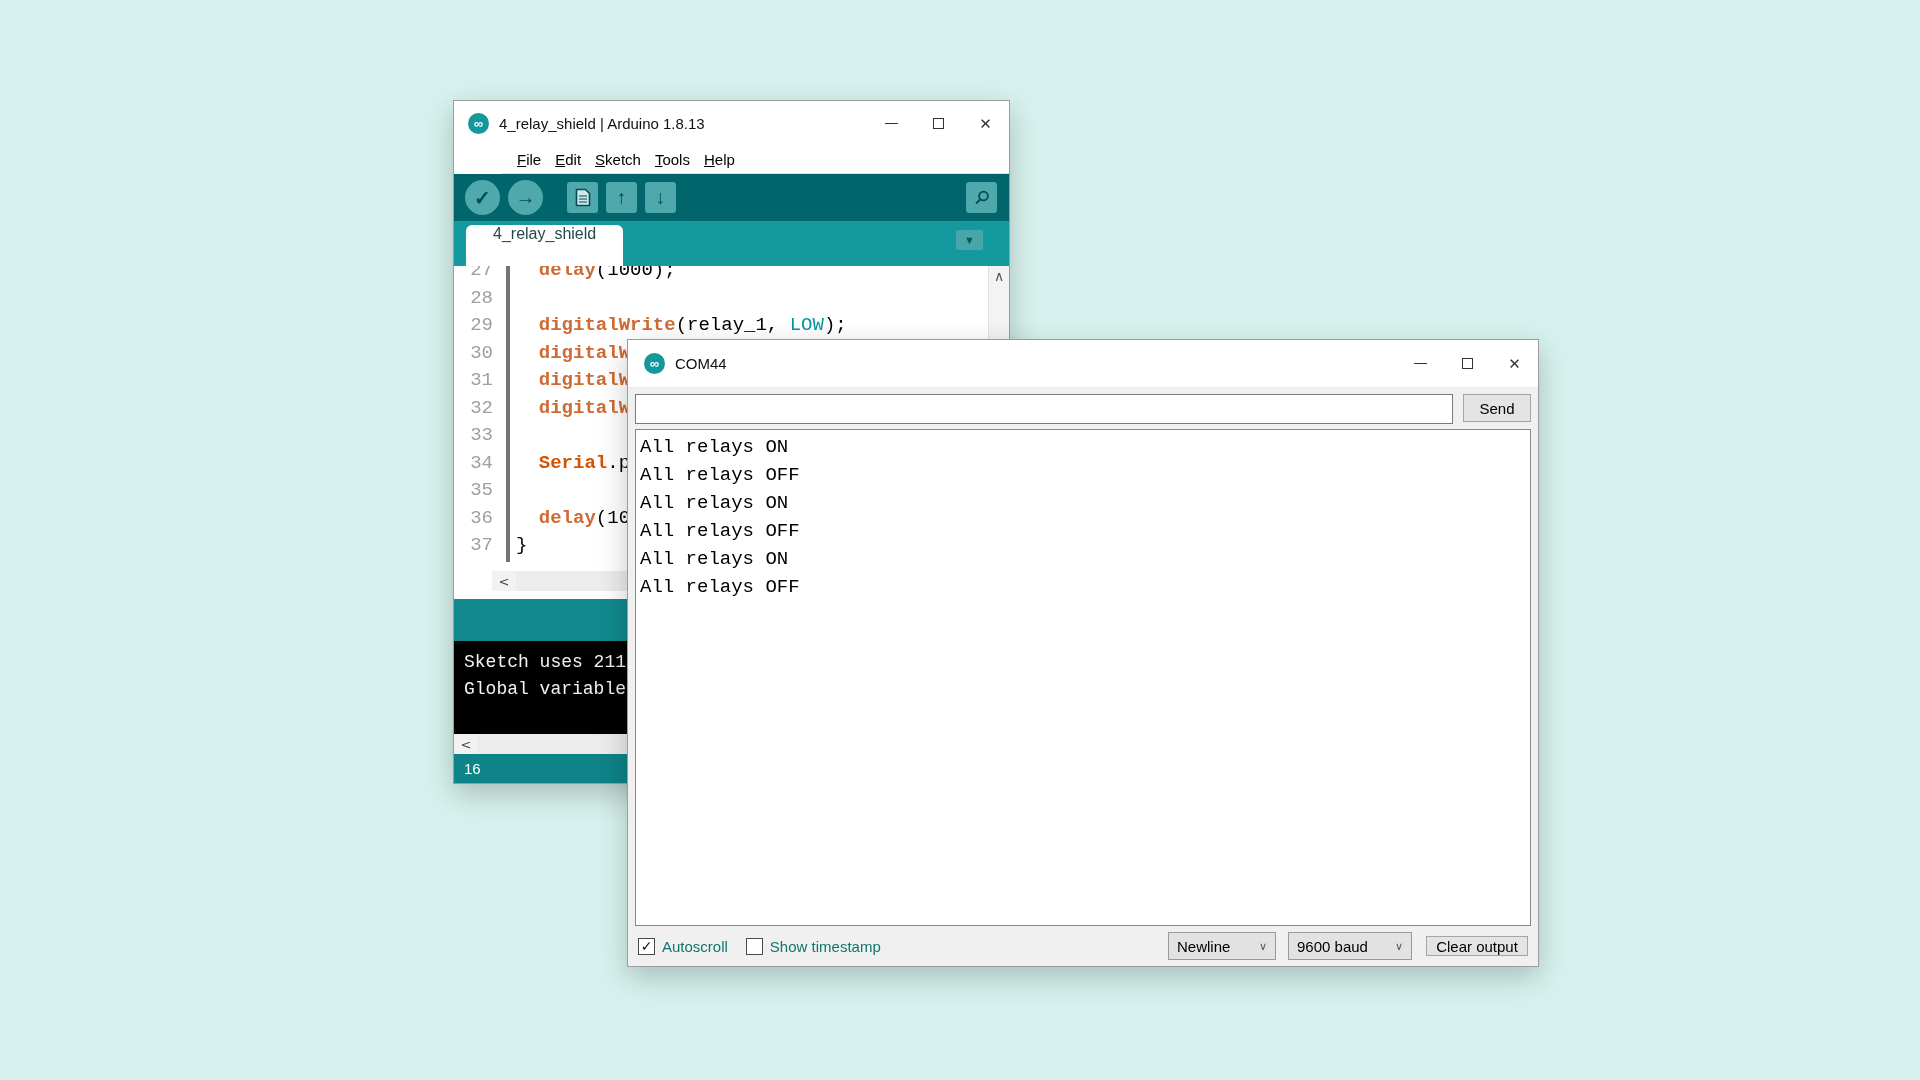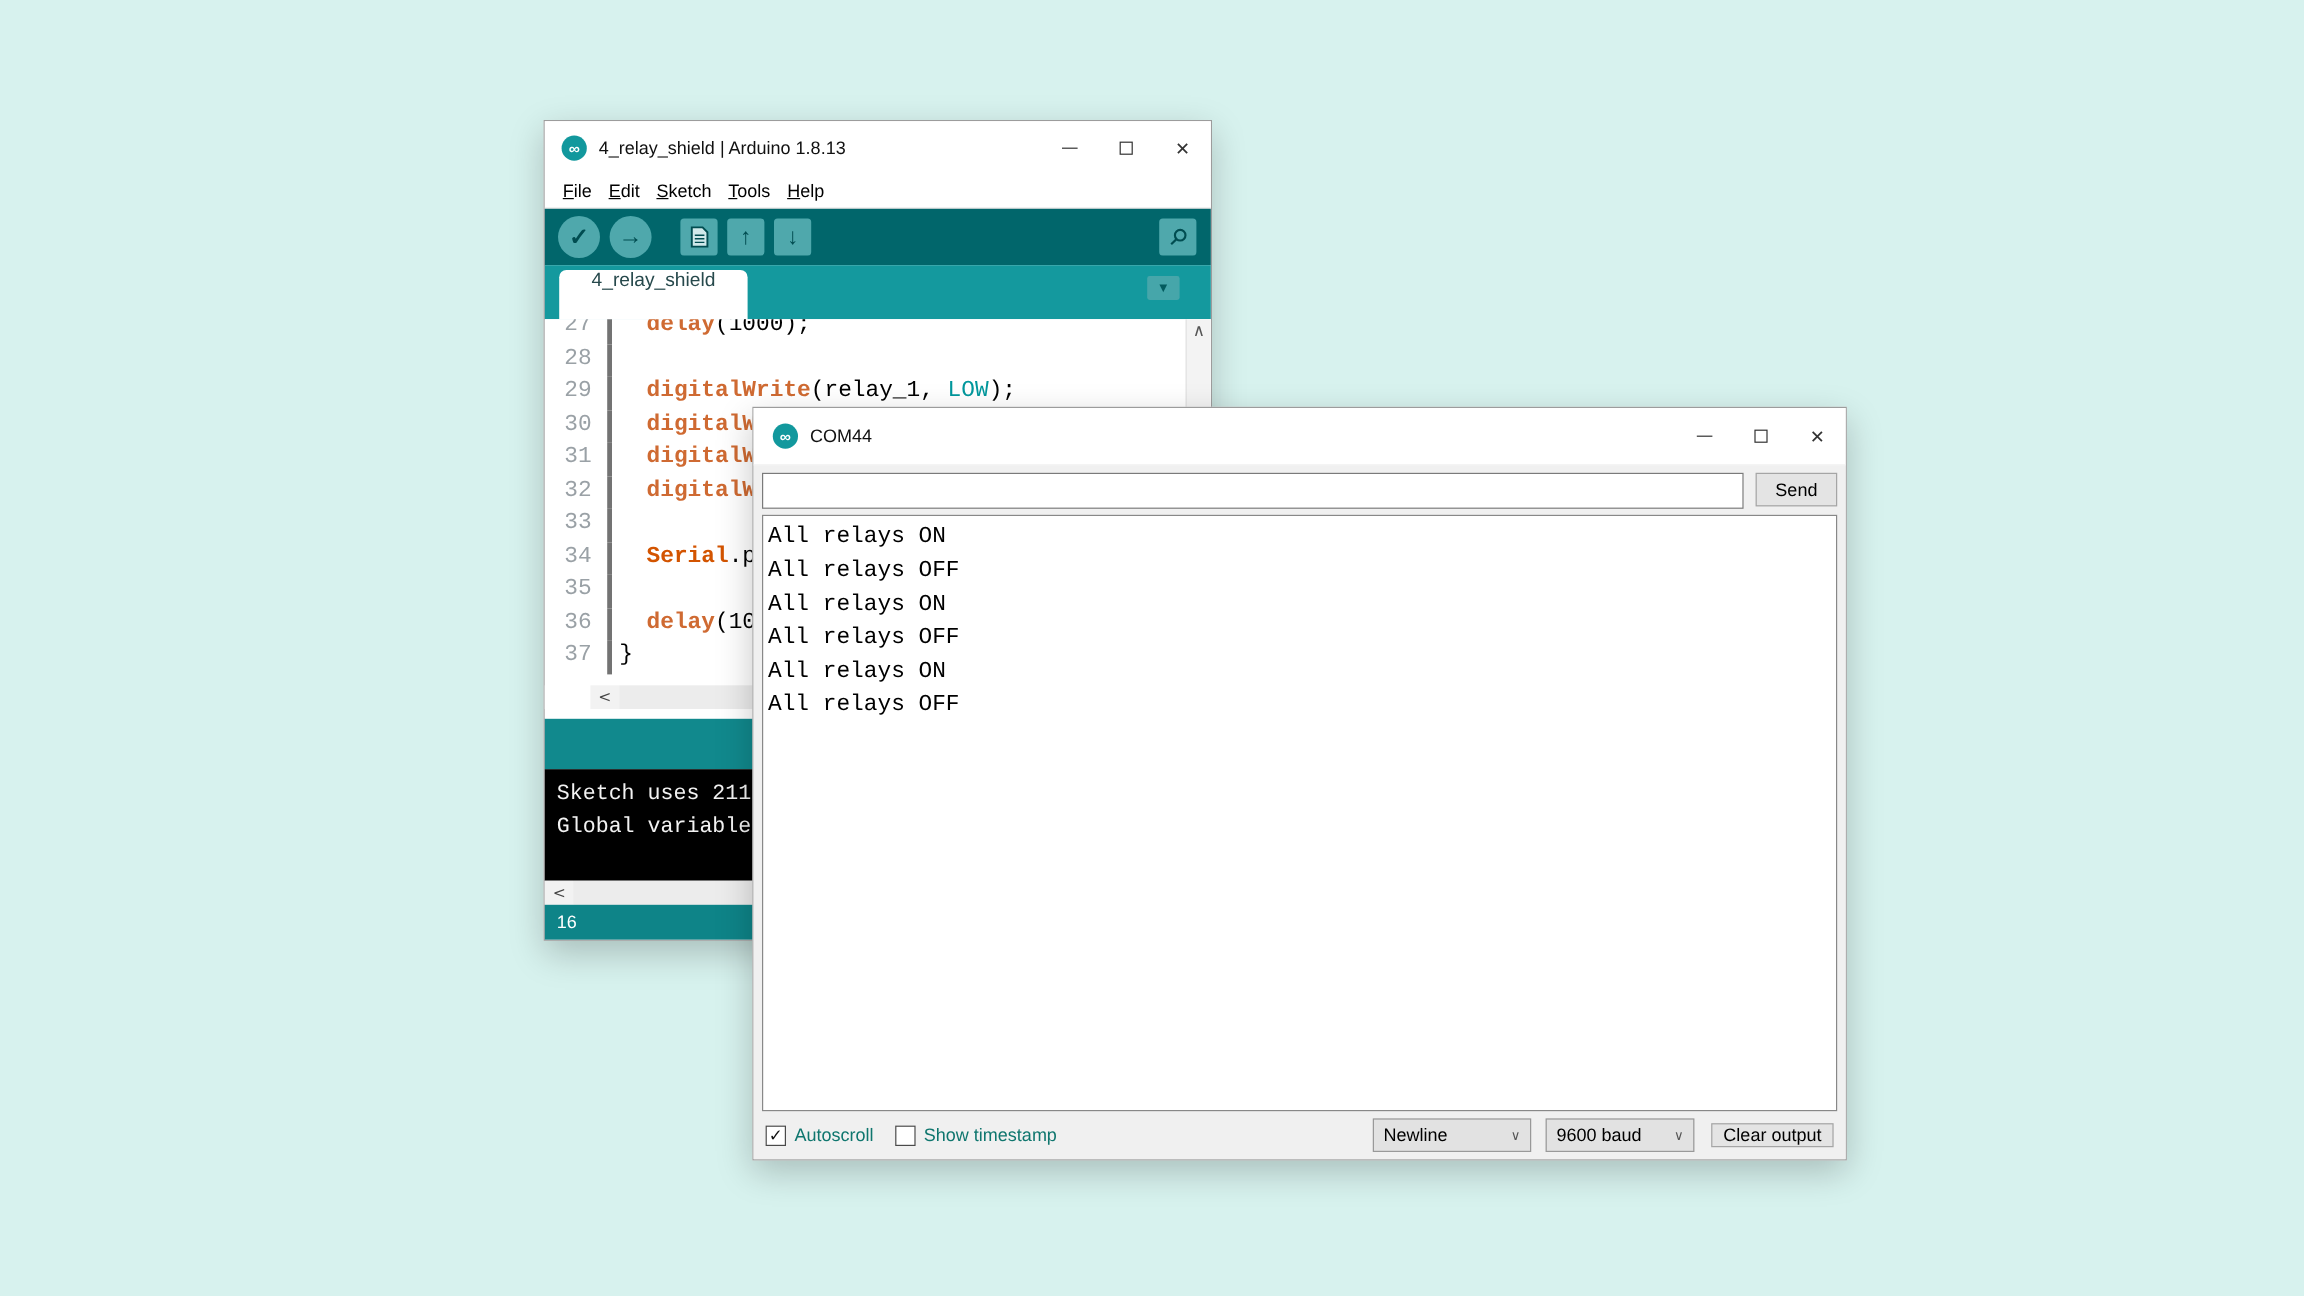--- a/index.html
+++ b/index.html
@@ -14,21 +14,21 @@
   .titlebar { height:45px; background:#fff; display:flex; align-items:center; flex:none; }
   .win-ide .titlebar { padding-left:14px; }
   .app-icon { width:21px; height:21px; border-radius:50%; background:#12989d; color:#fff; font-weight:bold;
               display:flex; align-items:center; justify-content:center; font-size:13px; flex:none; }
   .title-text { margin-left:10px; font-size:15px; color:#111; white-space:nowrap; }
   .win-controls { margin-left:auto; display:flex; align-items:center; height:100%; }
   .wc-btn { width:47px; height:100%; display:flex; align-items:center; justify-content:center; color:#333; font-size:15px; }
   .wc-max-glyph { width:11px; height:11px; border:1.4px solid #333; display:inline-block; }
   .wc-min-glyph { width:13px; height:0; border-top:1.6px solid #333; display:inline-block; }
 
-  .menubar { height:28px; background:#fff; border-bottom:1px solid #dcdcdc; display:flex; align-items:center; padding-left:8px; flex:none; }
+  .menubar { height:28px; background:#fff; border-bottom:1px solid #dcdcdc; display:flex; align-items:center; padding-left:8px; flex:none;margin-left:48px; }
   .menu-item { font-size:15px; color:#000; padding:3px 7px; cursor:default; }
   .menu-item .mn { text-decoration:underline; }
 
   .toolbar { height:47px; background:#01666b; display:flex; align-items:center; padding-left:11px; gap:8px; flex:none; }
   .tb-circle { width:35px; height:35px; border-radius:50%; background:#4fa8ac; color:#014d51; display:flex; align-items:center; justify-content:center; font-size:20px; font-weight:bold; flex:none; }
   .tb-square { width:31px; height:31px; border-radius:3px; background:#4fa8ac; color:#014d51; display:flex; align-items:center; justify-content:center; font-size:19px; font-weight:bold; flex:none; }
   .tb-square.first { margin-left:16px; }
   .tb-spacer { flex:1; }
   .tb-monitor { margin-right:12px; }
 
@@ -72,21 +72,21 @@
   .send-btn { width:68px; height:28px; margin-left:10px; background:#e4e4e4; border:1px solid #a5a5a5; font-size:15px; color:#000; display:flex; align-items:center; justify-content:center; flex:none; }
 
   .serial-output { flex:1; background:#fff; border:1px solid #888; overflow:hidden; padding:3px 0 0 4px; }
   .serial-line { font-family:"Liberation Mono", monospace; font-size:19px; line-height:28px; color:#000; white-space:pre; }
 
   .serial-bottom { height:40px; display:flex; align-items:center; flex:none; padding:0 3px; }
   .chk { width:17px; height:17px; background:#fff; border:1.5px solid #4a4a4a; display:flex; align-items:center; justify-content:center; font-size:14px; color:#111; flex:none; }
   .chk-label { font-size:15px; color:#0f766e; margin:0 18px 0 7px; }
   .combo { height:28px; background:#e2e2e2; border:1px solid #999; display:flex; align-items:center; padding:0 8px; font-size:15px; color:#000; margin-left:12px; }
   .combo .chev { margin-left:auto; color:#555; font-size:11px; padding-left:14px; font-family:"DejaVu Sans", sans-serif; }
-  .combo-newline { width:132px; margin-left:auto; }
+  .combo-newline { width:108px; margin-left:auto; }
   .combo-baud { width:124px; }
   .clear-btn { width:102px; height:20px; margin-left:14px; background:#e4e4e4; border:1px solid #a5a5a5; font-size:15px; display:flex; align-items:center; justify-content:center; }
 </style>
 </head>
 <body>
 
 <div class="window win-ide">
 
   <div class="titlebar">
     <div class="app-icon">∞</div>

